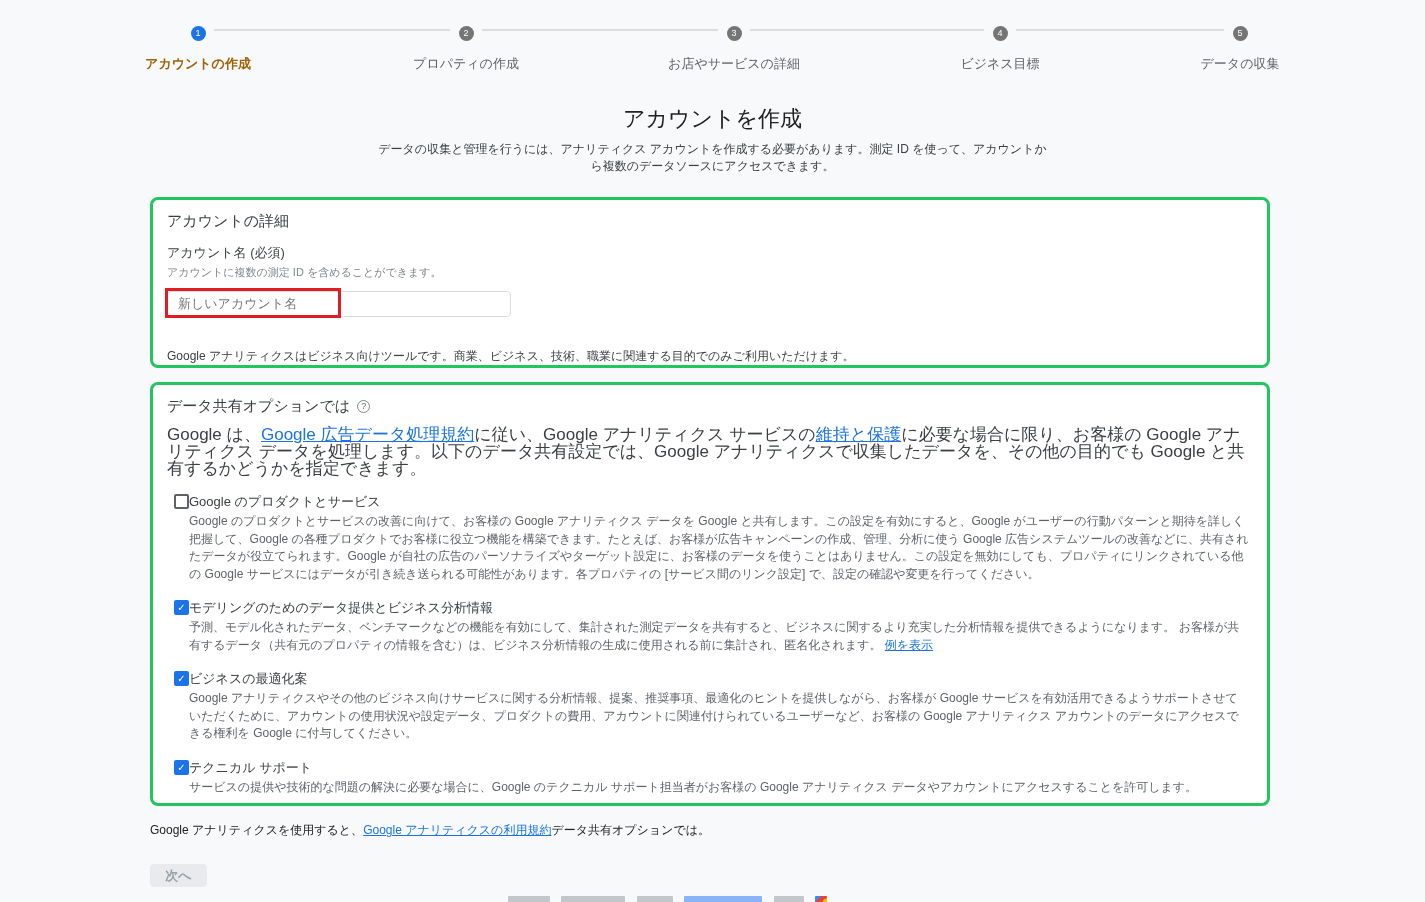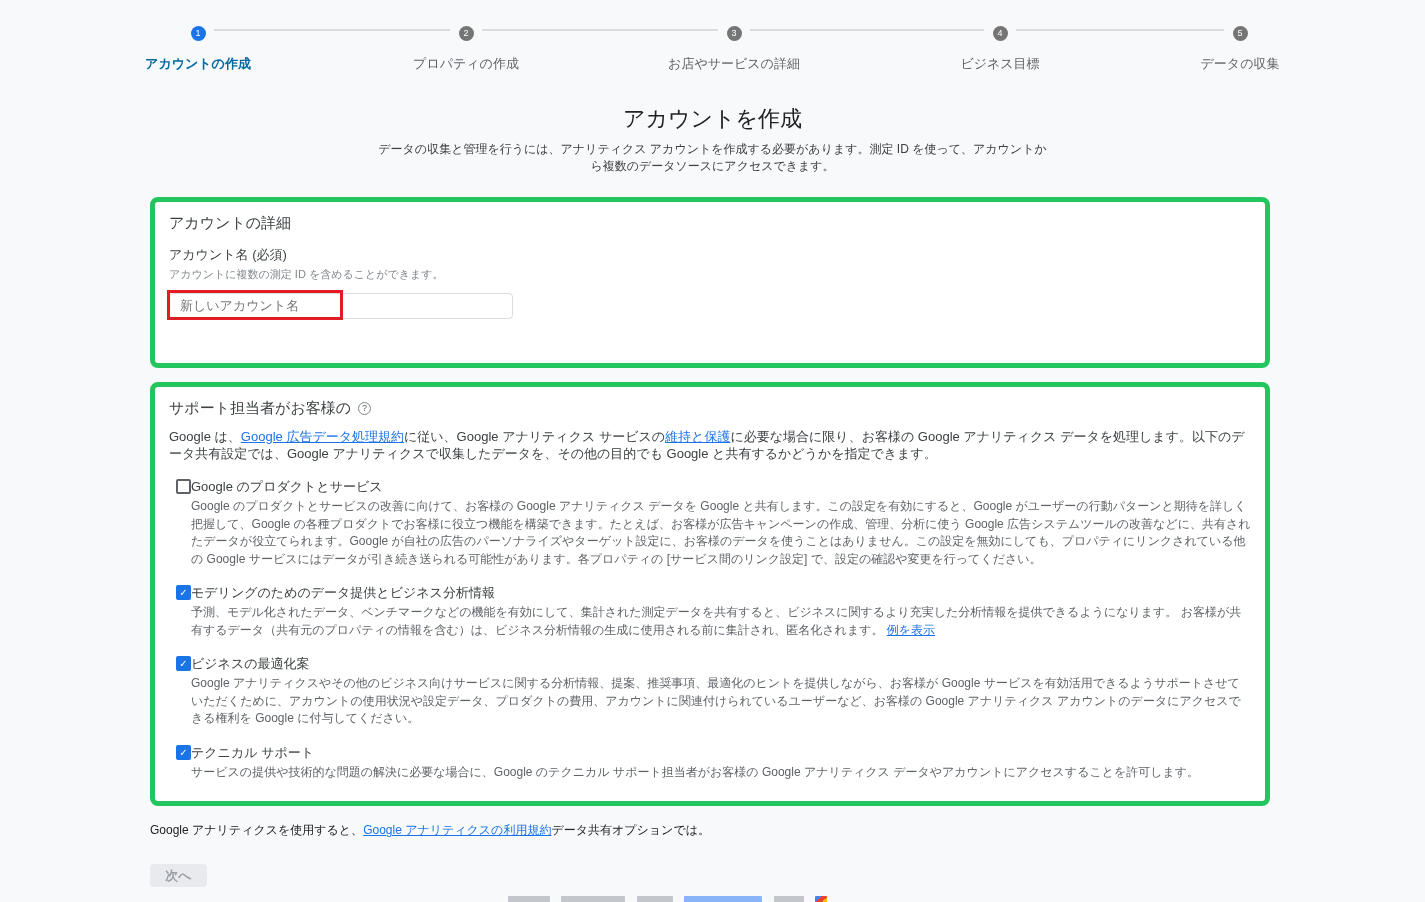--- a/index.html
+++ b/index.html
@@ -15,33 +15,33 @@
 
   
   .stepper { position:absolute; top:0; left:0; width:100%; height:72px; }
   .step { position:absolute; top:22px; width:220px; text-align:center; }
   .step .circle {
     display:inline-block; width:15px; height:15px; border-radius:50%;
     background:#757575; color:#fff; font-size:9px; line-height:15px; text-align:center;
   }
   .step .step-label { margin-top:14px; font-size:13px; color:#5f6368; }
   .step.active .circle { background:#1a73e8; }
-  .step.active .step-label { color:#0369a1; font-weight:bold; }
+  .step.active .step-label { color:#a16207; font-weight:bold; }
   .connector { position:absolute; top:29px; height:2px; background:#dadce0; }
 
   
   .page-title { position:absolute; top:104px; left:0; width:100%; text-align:center;
     font-size:22px; color:#202124; font-weight:400; }
   .page-subtitle { position:absolute; top:141px; left:0; width:100%; text-align:center; }
   .page-subtitle div { display:inline-block; max-width:672px; font-size:12px; line-height:17px; color:#3c4043; }
 
   
   .card {
     position:absolute; left:150px; width:1120px; background:#fff;
-    border:5px solid #22c55e; border-radius:8px; padding:12px 14px; overflow:hidden;
+    border:3px solid #22c55e; border-radius:8px; padding:12px 14px; overflow:hidden;
   }
   .card h2 { font-size:15px; font-weight:400; color:#3c4043; }
   #card-account { top:197px; height:171px; }
   #card-sharing { top:382px; height:424px; }
 
   .field-label { margin-top:13px; font-size:13px; color:#3c4043; }
   .field-help  { margin-top:3px; font-size:11px; color:#80868b; }
   .input-wrap  { position:relative; margin-top:11px; width:344px; }
   .text-input {
     width:344px; height:26px; border:1px solid #dadce0; border-radius:4px;
@@ -55,21 +55,21 @@
   }
   .footnote { margin-top:31px; font-size:12px; color:#3c4043; }
 
   
   .card-title-row { display:flex; align-items:center; gap:7px; }
   .help-icon {
     width:13px; height:13px; border:1px solid #80868b; border-radius:50%;
     color:#5f6368; font-size:9px; line-height:11px; text-align:center; cursor:pointer;
   }
   .help-icon::after { content:"?"; }
-  .para { margin-top:10px; font-size:13px; line-height:17px; color:#3c4043; max-width:1090px; }
+  .para { margin-top:10px; font-size:17px; line-height:17px; color:#3c4043; max-width:1090px; }
   .para.manage { margin-top:9px; }
 
   .options { margin-top:16px; margin-left:7px; }
   .option { display:flex; margin-bottom:16px; }
   .checkbox {
     flex:0 0 auto; width:15px; height:15px; margin-top:1px;
     border:2px solid #5f6368; border-radius:2px; background:#fff; cursor:pointer;
     text-align:center;
   }
   .checkbox.checked { background:#1a73e8; border-color:#1a73e8; }
@@ -131,25 +131,26 @@
 </div>
 
 <div class="card" id="card-account">
   <h2>アカウントの詳細</h2>
   <div class="field-label">アカウント名 (必須)</div>
   <div class="field-help">アカウントに複数の測定 ID を含めることができます。</div>
   <div class="input-wrap">
     <input class="text-input" type="text" placeholder="新しいアカウント名" style="">
     <div class="red-annotation"></div>
   </div>
+  <div class="footnote">Google アナリティクスはビジネス向けツールです。商業、ビジネス、技術、職業に関連する目的でのみご利用いただけます。</div>
 </div>
 
 <div class="card" id="card-sharing">
   <div class="card-title-row">
-    <h2>サポート担当者がお客様の</h2>
+    <h2>データ共有オプションでは</h2>
     <span class="help-icon"></span>
   </div>
 
   <p class="para">
     <span>Google は、</span><a>Google 広告データ処理規約</a><span>に従い、Google アナリティクス サービスの</span><a>維持と保護</a><span>に必要な場合に限り、お客様の Google アナリティクス データを処理します。以下のデータ共有設定では、Google アナリティクスで収集したデータを、その他の目的でも Google と共有するかどうかを指定できます。</span>
   </p>
 
 
   <div class="options">
 

